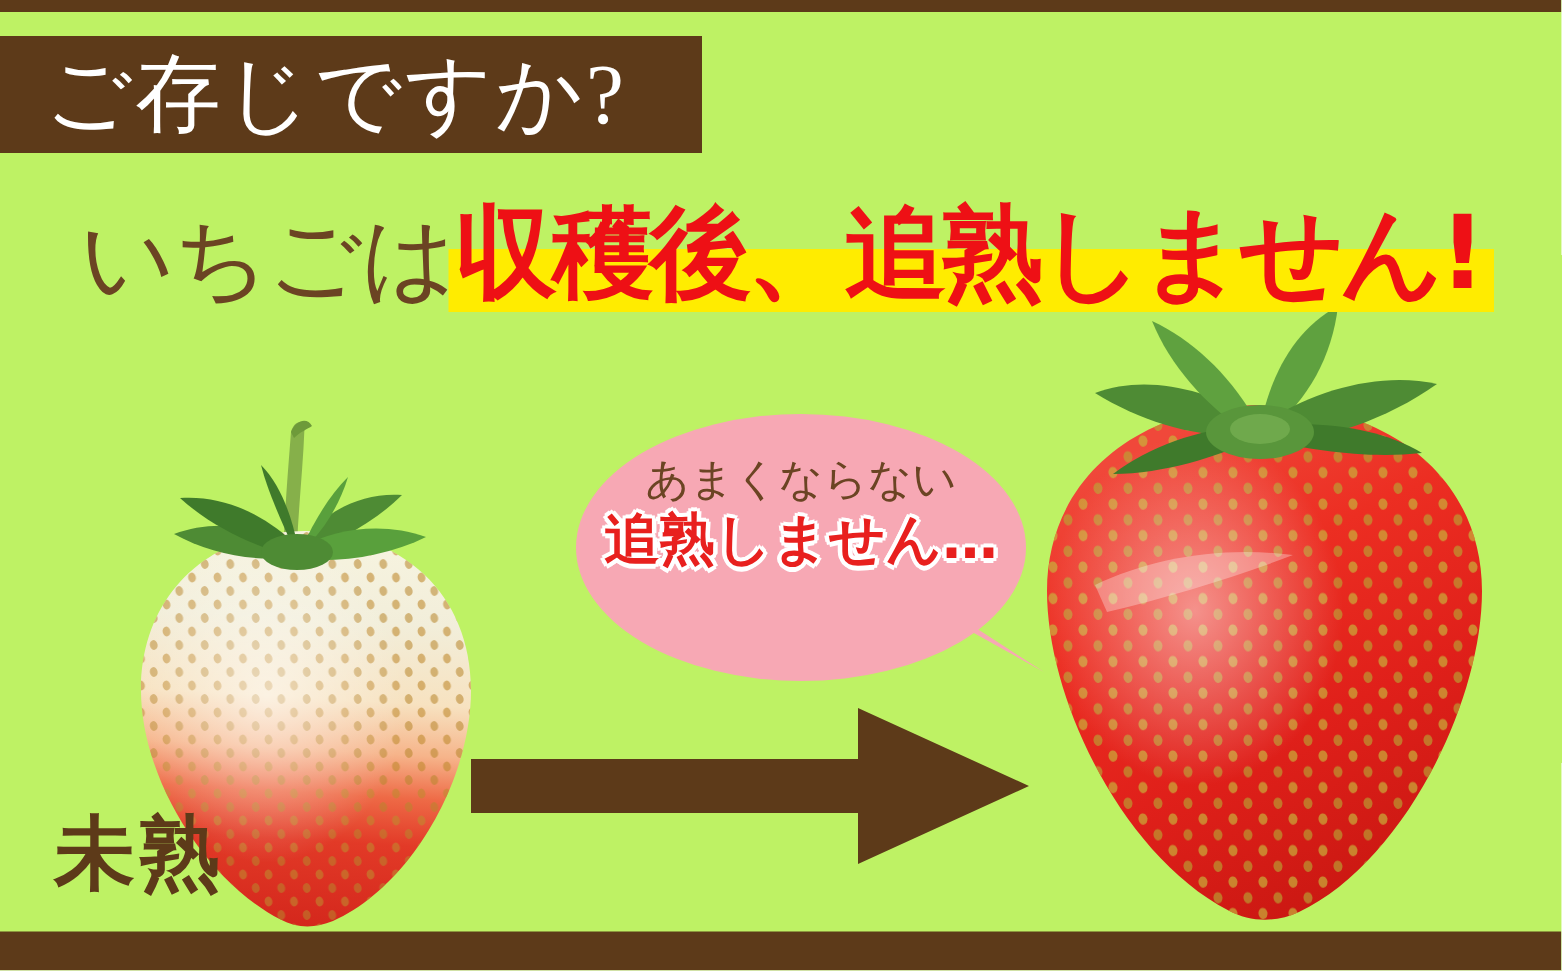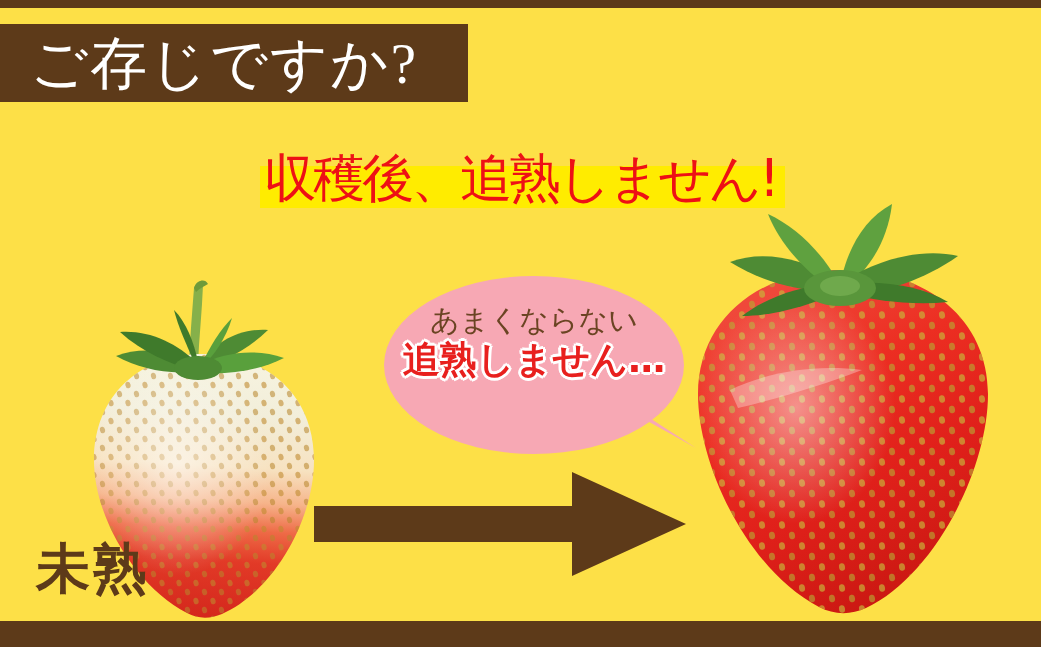--- a/index.html
+++ b/index.html
@@ -9,21 +9,21 @@
     background: #ffffff;
   }
   body {
     font-family: "Liberation Serif", "DejaVu Serif", serif;
   }
 
   #poster {
     position: relative;
     width: 1041px;
     height: 647px;
-    background: #fde047;
+    background: #bef264;
     overflow: hidden;
   }
 
   
   .edge-bar {
     position: absolute;
     left: 0;
     width: 1041px;
     background: #5D3A19;
   }
@@ -87,23 +87,23 @@
     right: -8px;
     bottom: 0px;
     height: 42px;
     background: #FFEC00;
     z-index: 1;
   }
   #headline-emphasis {
     position: relative;
     z-index: 2;
     color: #EE1015;
-    font-size: 52px;
+    font-size: 68px;
     line-height: 1;
-    font-weight: 400;
+    font-weight: 700;
     letter-spacing: -3px;
     font-family: "DejaVu Sans", "Liberation Sans", sans-serif;
   }
 
   
   .berry {
     position: absolute;
   }
 
   #berry-unripe { left: 72px;  top: 272px; width: 262px; height: 348px; }
@@ -188,20 +188,21 @@
 
 <div id="poster">
 
   <div class="edge-bar top"></div>
 
   <div id="header-banner">
     <span id="header-banner-text">ご存じですか?</span>
   </div>
 
   <div id="headline">
+    <span id="headline-lead">いちごは</span>
     <span id="headline-emphasis-wrap">
       <span id="headline-highlight"></span>
       <span id="headline-emphasis">収穫後、追熟しません!</span>
     </span>
   </div>
 
   <div class="berry" id="berry-unripe">
     <svg viewBox="0 0 262 348" xmlns="http://www.w3.org/2000/svg" aria-hidden="true">
       <defs>
         <linearGradient id="unripeGrad" x1="0.5" y1="0" x2="0.45" y2="1">

